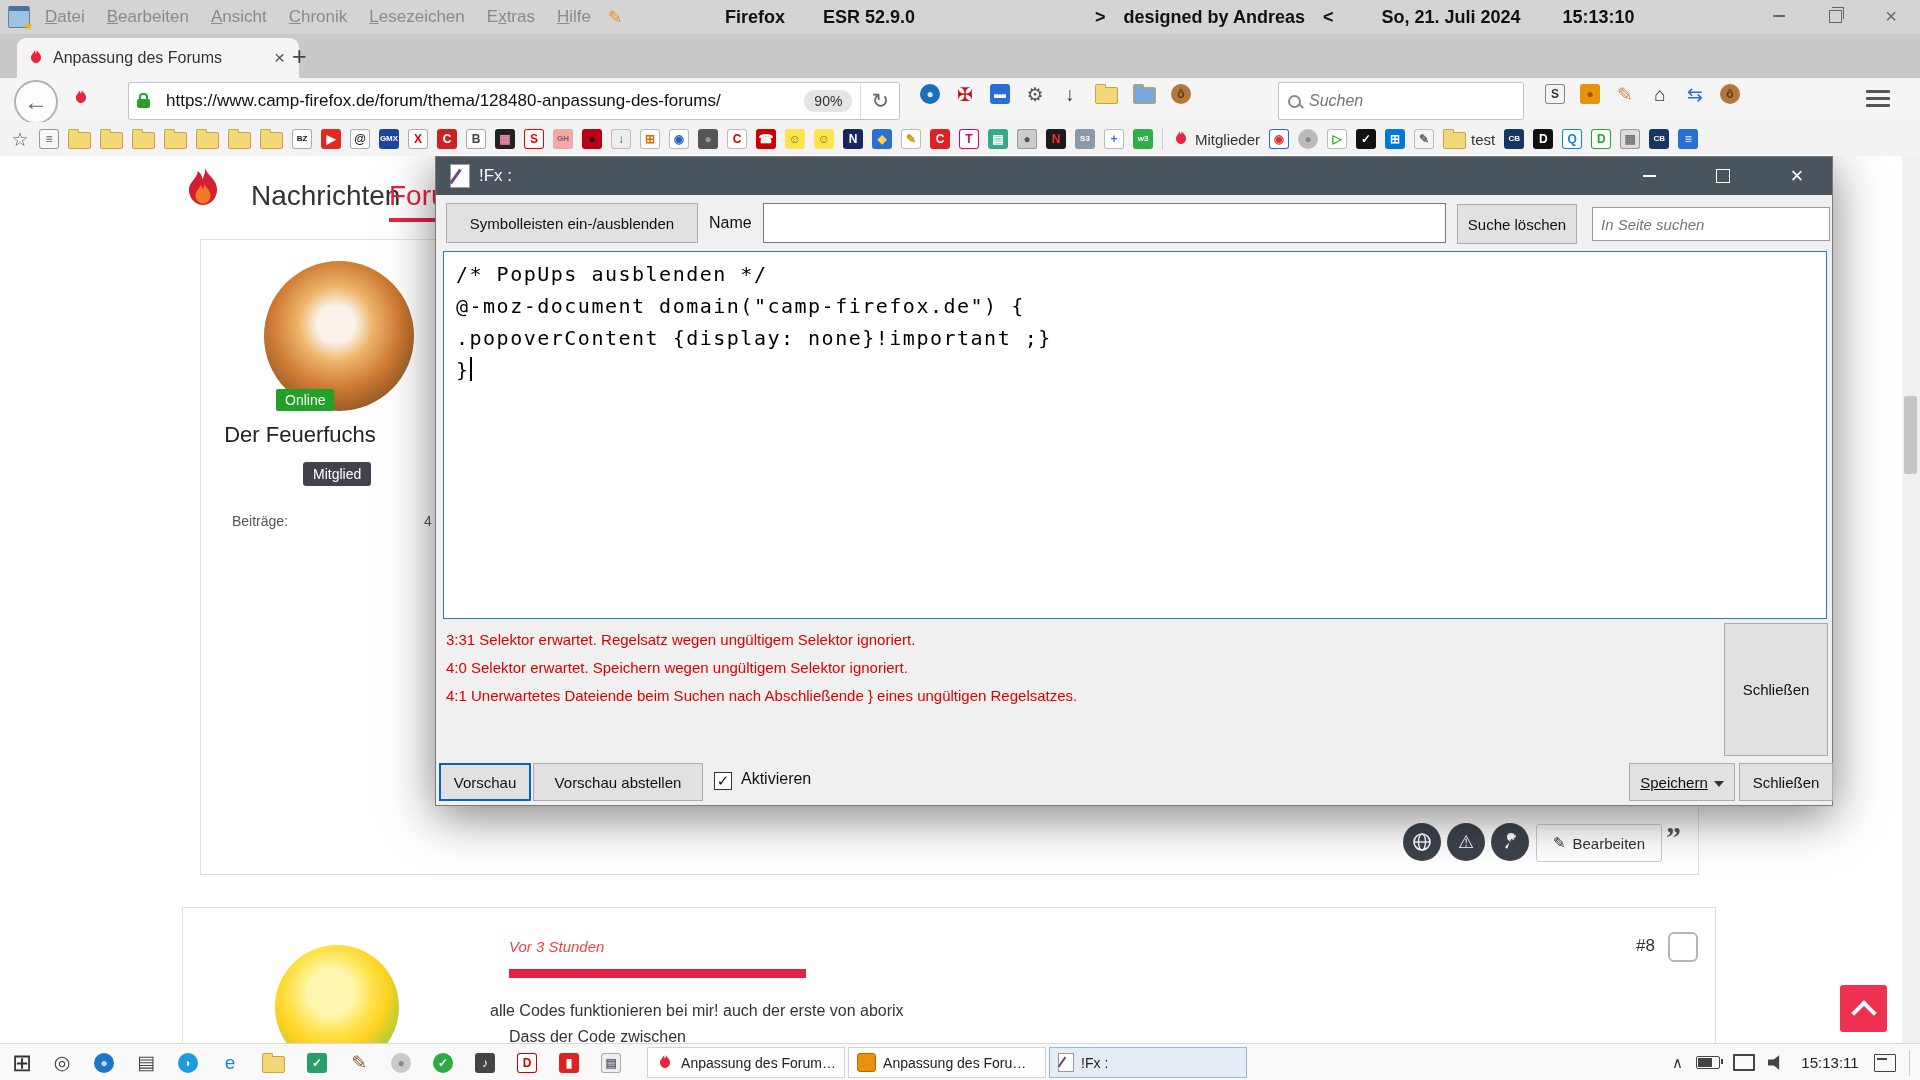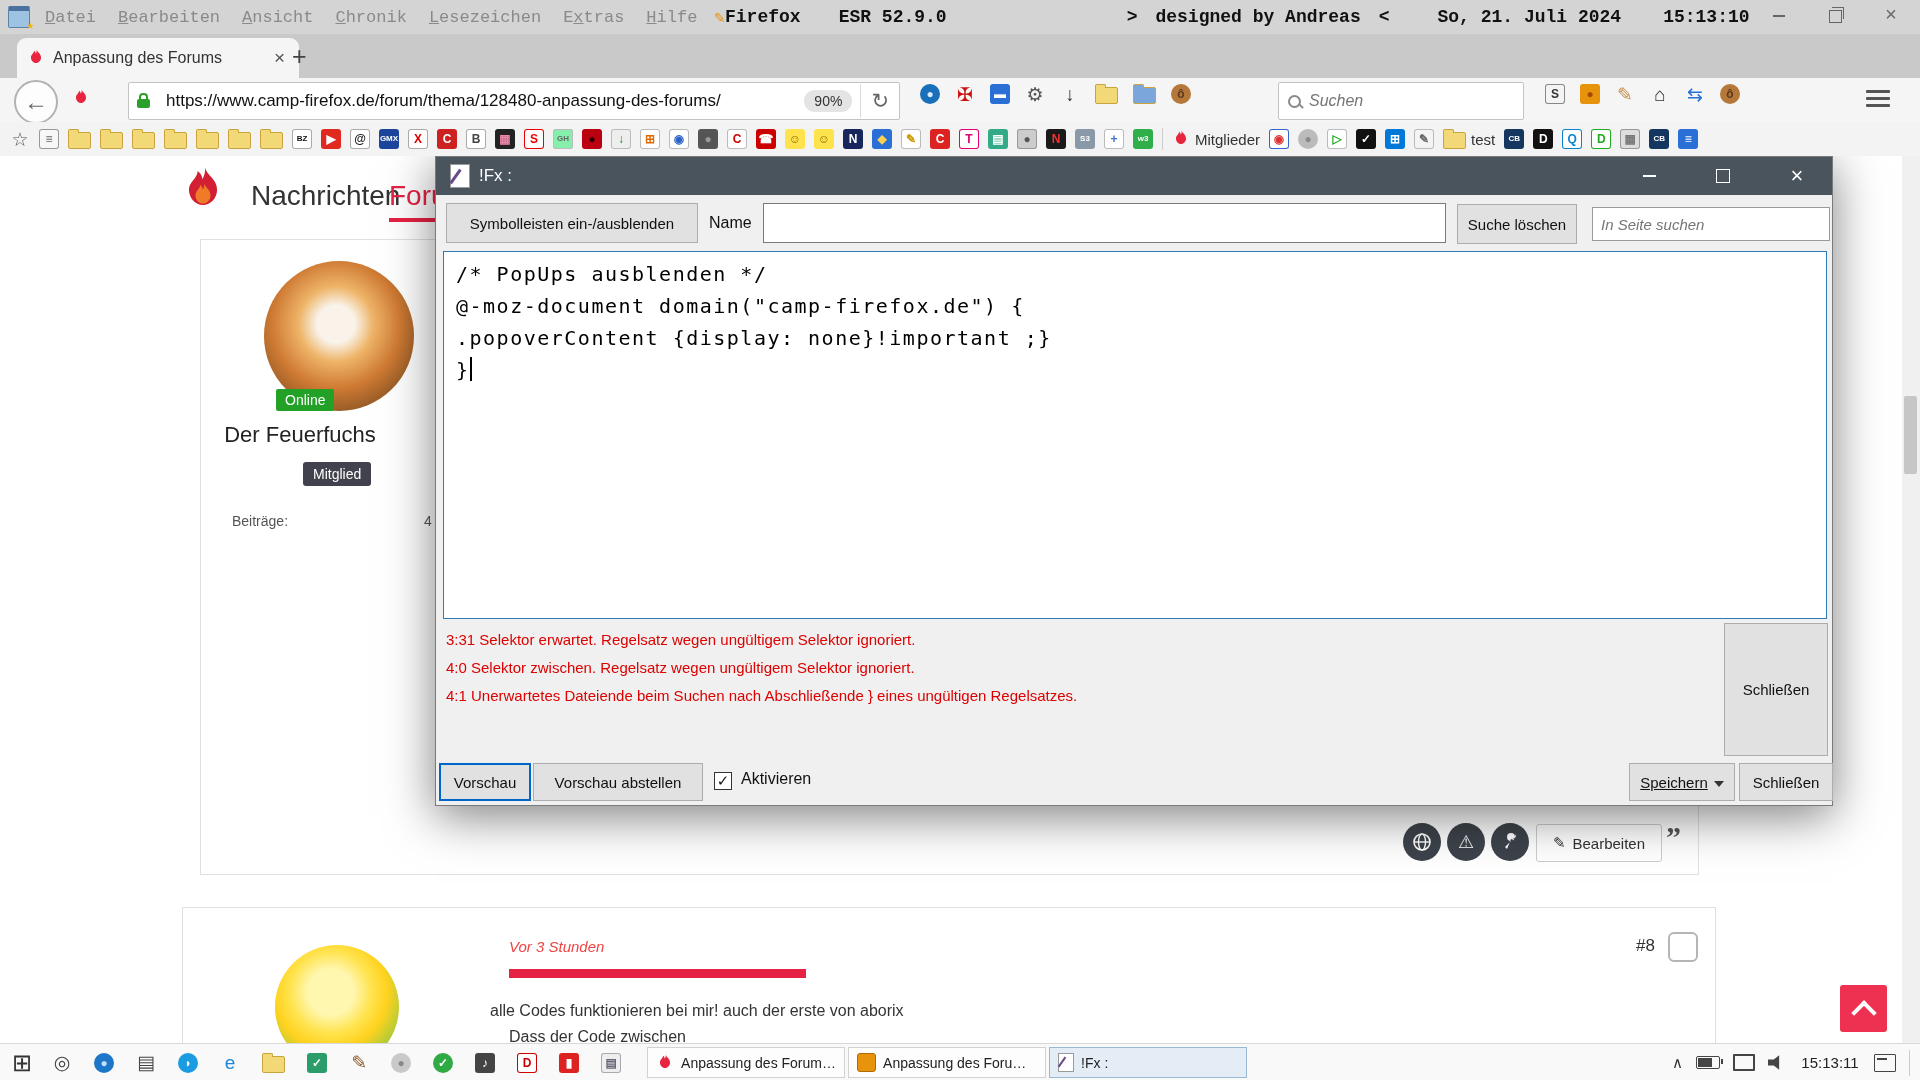--- a/index.html
+++ b/index.html
@@ -1,21 +1,21 @@
 <!DOCTYPE html>
 <html><head>
 <meta charset="utf-8">
 <style>
   html,body{margin:0;padding:0;background:#555;}
   #screen{position:relative;width:1920px;height:1080px;overflow:hidden;background:#fff;
           font-family:"Liberation Sans",sans-serif;color:#222;}
   .abs{position:absolute;}
   
   .titlebar{position:absolute;left:0;top:0;width:1920px;height:34px;background:#d4d4d4;
-            display:flex;align-items:center;font-size:17px;color:#8a8a8a;font-family:Liberation Mono, monospace;}
+            display:flex;align-items:center;font-size:17px;color:#8a8a8a;}
   .menu-item{padding:0 11px;cursor:default;}
   .menu-item u{text-decoration:underline;}
   .appicon{width:20px;height:16px;margin:0 4px 0 8px;background:#9ec2e2;border:1px solid #5a82a8;
            border-top:5px solid #4a72a0;position:relative;border-radius:2px;}
   .appicon:after{content:"★";position:absolute;right:-5px;bottom:-6px;color:#f4b400;font-size:12px;}
   .pencil-ic{font-size:17px;color:#e8930c;margin-left:6px;}
   .tb-center{position:absolute;left:725px;top:0;height:34px;display:flex;align-items:center;
              color:#111;font-weight:bold;font-size:18px;white-space:nowrap;}
   .wc{position:absolute;top:0;width:46px;height:32px;display:flex;align-items:center;justify-content:center;color:#666;}
   .wc-minbar{width:12px;height:2px;background:#666;}
@@ -259,21 +259,21 @@
       <span class="folder"></span>
       <span class="ic small" style="background: rgb(255, 255, 255); box-shadow: rgb(170, 170, 170) 0px 0px 0px 1px inset; color: rgb(17, 17, 17);">BZ</span>
       <span class="ic" style="background: rgb(224, 42, 32); color: rgb(255, 255, 255);">▶</span>
       <span class="ic" style="background: rgb(255, 255, 255); box-shadow: rgb(170, 170, 170) 0px 0px 0px 1px inset; color: rgb(34, 34, 34);">@</span>
       <span class="ic small" style="background: rgb(28, 68, 155); color: rgb(255, 255, 255);">GMX</span>
       <span class="ic" style="background: rgb(255, 255, 255); box-shadow: rgb(170, 170, 170) 0px 0px 0px 1px inset; color: rgb(221, 0, 0);">X</span>
       <span class="ic" style="background: rgb(204, 34, 34); color: rgb(255, 255, 255);">C</span>
       <span class="ic" style="background: rgb(255, 255, 255); box-shadow: rgb(170, 170, 170) 0px 0px 0px 1px inset; color: rgb(68, 68, 68);">B</span>
       <span class="ic" style="background: rgb(34, 34, 34); color: rgb(238, 136, 170);">▦</span>
       <span class="ic" style="background: rgb(255, 255, 255); box-shadow: rgb(238, 0, 0) 0px 0px 0px 1px inset; color: rgb(238, 0, 0);">S</span>
-      <span class="ic small" style="background: #86efac; box-shadow: rgb(187, 187, 187) 0px 0px 0px 1px inset; color: rgb(102, 102, 102);">GH</span>
+      <span class="ic small" style="background: #fca5a5; box-shadow: rgb(187, 187, 187) 0px 0px 0px 1px inset; color: rgb(102, 102, 102);">GH</span>
       <span class="ic" style="background: rgb(187, 0, 17); color: rgb(51, 0, 0);">●</span>
       <span class="ic" style="background: rgb(238, 238, 238); box-shadow: rgb(187, 187, 187) 0px 0px 0px 1px inset; color: rgb(26, 143, 26);">↓</span>
       <span class="ic" style="background: rgb(255, 255, 255); box-shadow: rgb(187, 187, 187) 0px 0px 0px 1px inset; color: rgb(224, 106, 0);">⊞</span>
       <span class="ic" style="background: rgb(255, 255, 255); box-shadow: rgb(187, 187, 187) 0px 0px 0px 1px inset; color: rgb(42, 98, 200);">◉</span>
       <span class="ic" style="background: rgb(85, 85, 85); color: rgb(153, 153, 153);">●</span>
       <span class="ic" style="background: rgb(255, 255, 255); box-shadow: rgb(187, 187, 187) 0px 0px 0px 1px inset; color: rgb(204, 0, 0);">C</span>
       <span class="ic" style="background: rgb(204, 0, 0); color: rgb(255, 255, 255);">☎</span>
       <span class="ic" style="background: rgb(255, 227, 77); color: rgb(138, 109, 0);">☺</span>
       <span class="ic" style="background: rgb(255, 227, 77); color: rgb(138, 109, 0);">☺</span>
       <span class="ic" style="background: rgb(23, 38, 92); color: rgb(255, 255, 255);">N</span>
@@ -378,21 +378,21 @@
         <span class="dwc" style="left:1336px;font-size:22px">×</span>
       </div>
       <button class="btn b-toggle">Symbolleisten ein-/ausblenden</button>
       <span class="namelabel">Name</span>
       <input class="nameinput" value="" style="">
       <button class="btn b-clear">Suche löschen</button>
       <input class="findinput" placeholder="In Seite suchen" style="">
       <div class="codearea"><div>/* PopUps ausblenden */</div><div>@-moz-document domain("camp-firefox.de") {</div><div>.popoverContent {display: none}!important ;}</div><div>}<span class="caret"></span></div></div>
       <div class="errzone">
           <div class="errline" style="top: 12px;">3:31 Selektor erwartet. Regelsatz wegen ungültigem Selektor ignoriert.</div>
-          <div class="errline" style="top: 40px;">4:0 Selektor zwischen. Regelsatz wegen ungültigem Selektor ignoriert.</div>
+          <div class="errline" style="top: 40px;">4:0 Selektor erwartet. Speichern wegen ungültigem Selektor ignoriert.</div>
           <div class="errline" style="top: 68px;">4:1 Unerwartetes Dateiende beim Suchen nach Abschließende } eines ungültigen Regelsatzes.</div>
         </div>
       <button class="btn b-closeside">Schließen</button>
       <button class="btn b-vorschau">Vorschau</button>
       <button class="btn b-abstellen">Vorschau abstellen</button>
       <span class="chk">✓</span>
       <span class="chklabel">Aktivieren</span>
       <button class="btn b-save">
           <span><u>Speichern</u></span>
           <span class="dd"></span>

